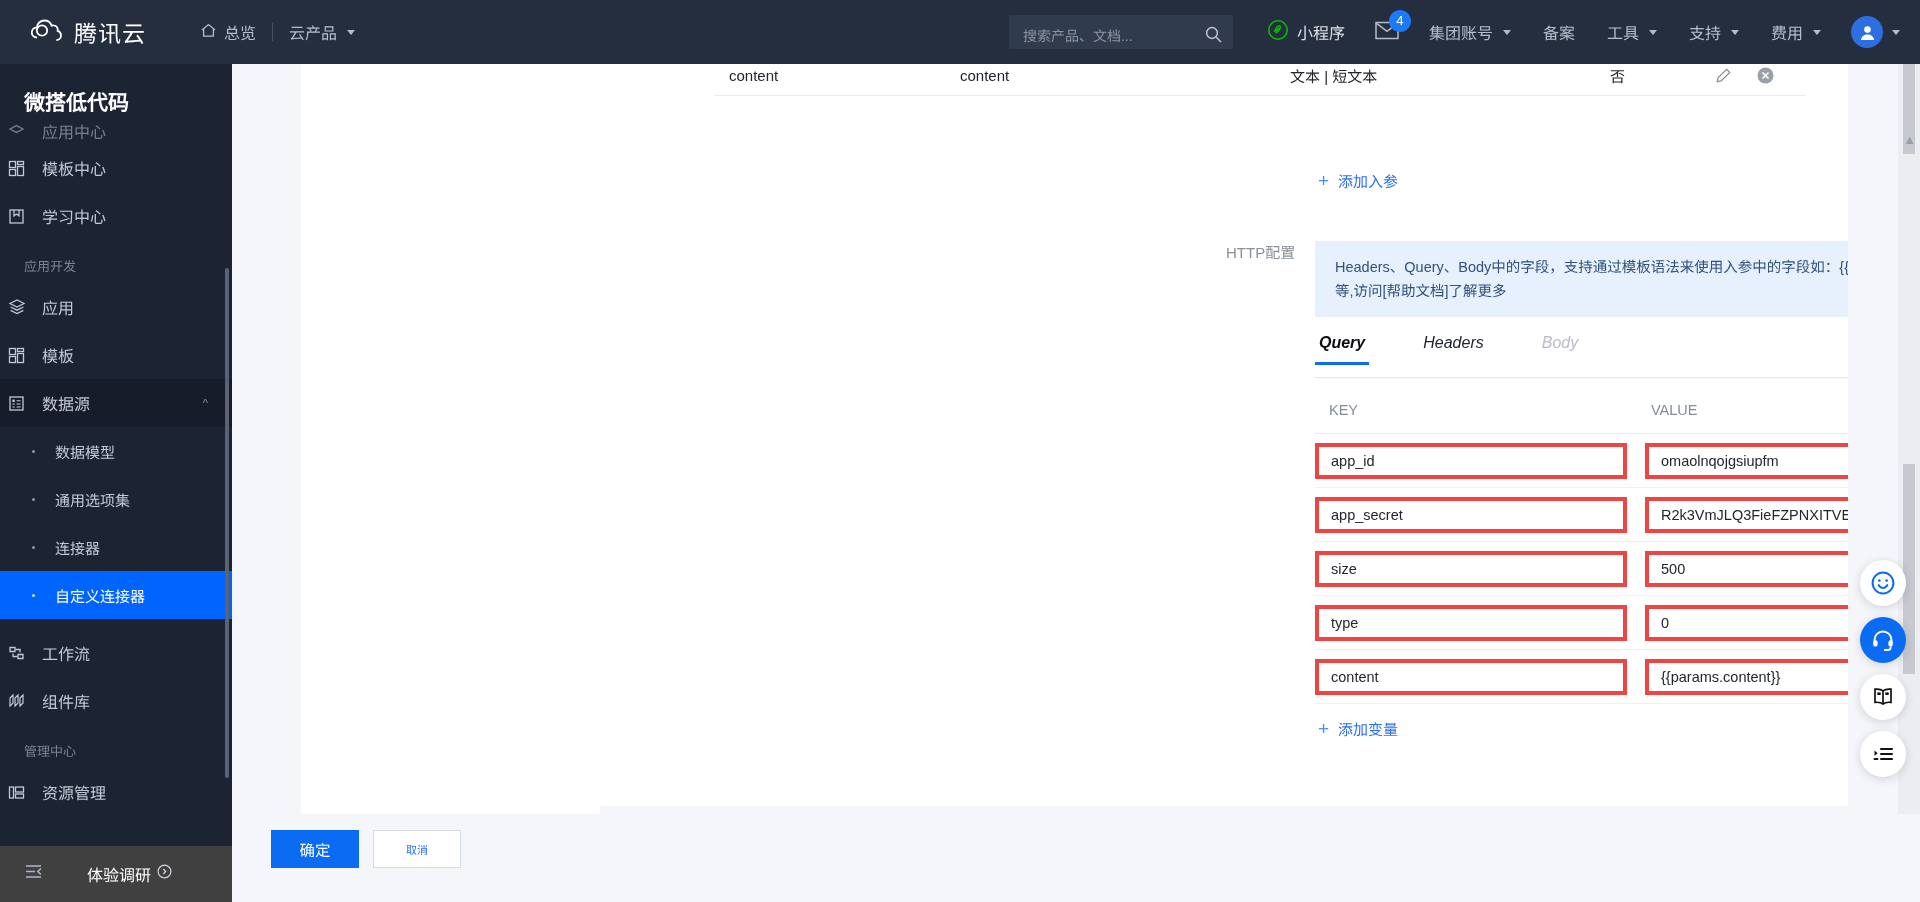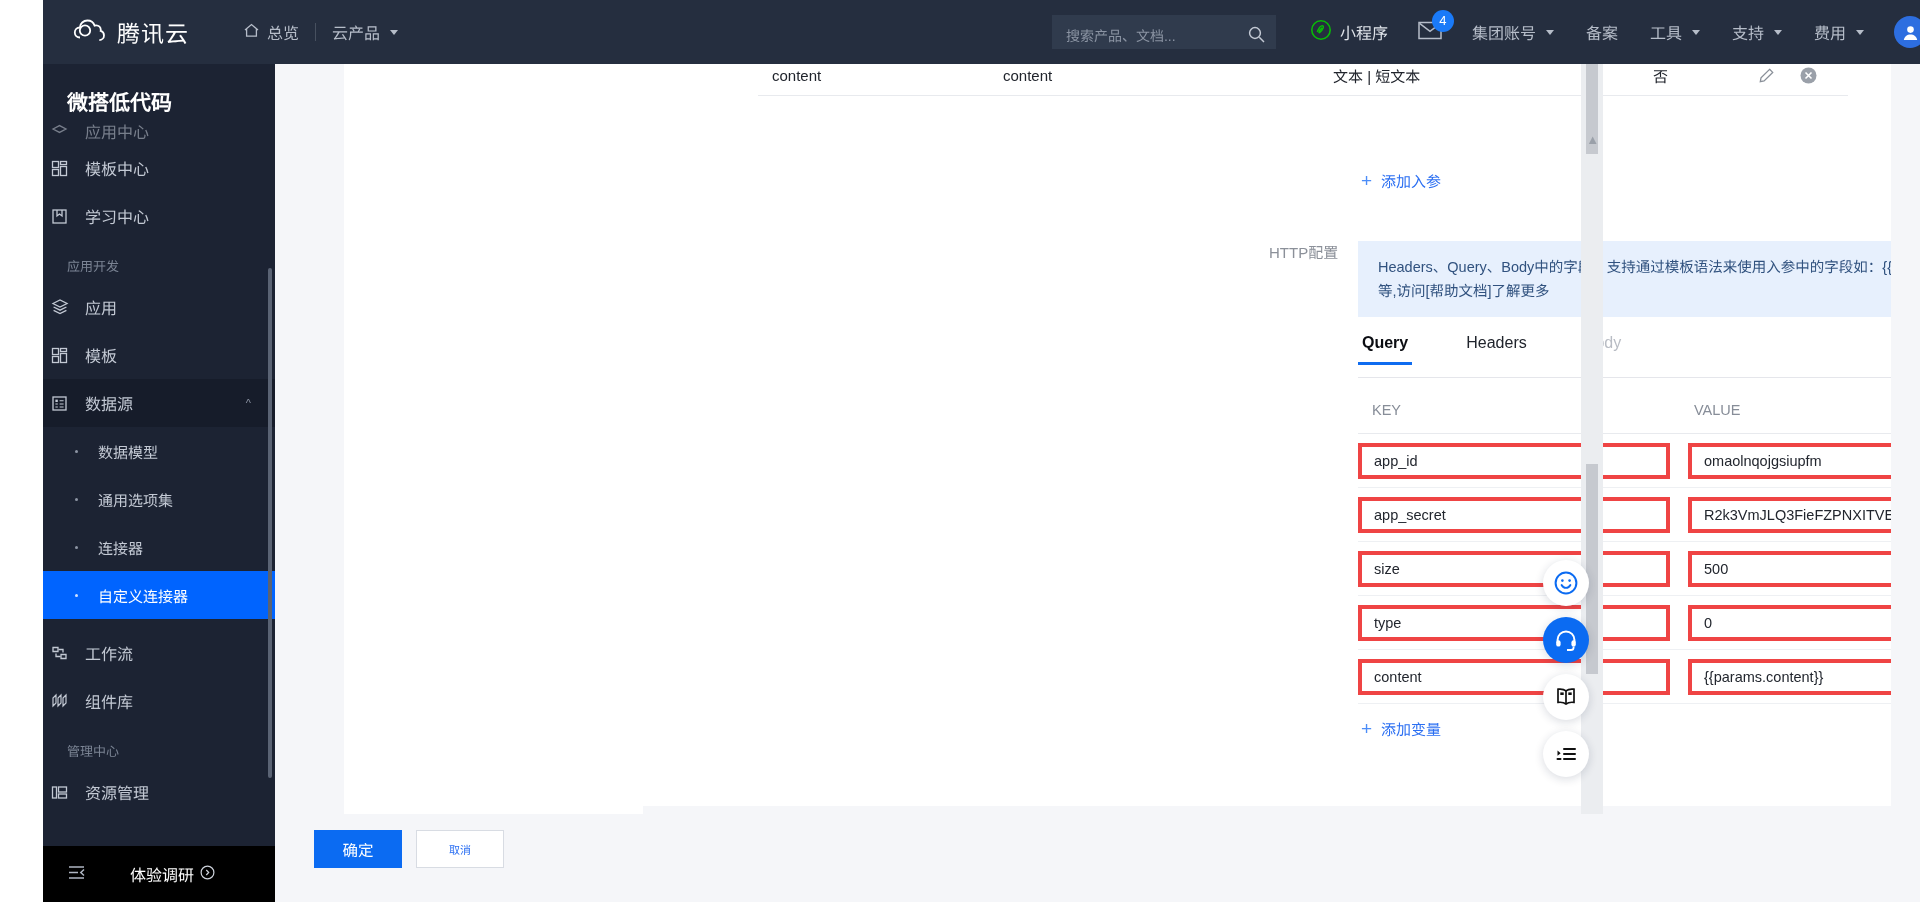--- a/index.html
+++ b/index.html
@@ -2,21 +2,21 @@
 <html lang="zh-CN"><head>
 <meta charset="utf-8">
 <title>微搭低代码 - 自定义连接器</title>
 <style>
   * { box-sizing: border-box; margin: 0; padding: 0; }
   html, body {
     width: 1920px; height: 902px;
     font-family: "Liberation Sans", "DejaVu Sans", sans-serif;
     background: #fff; overflow: hidden;
   }
-  .app { position: relative; width: 1560px; height: 902px; margin-left: 43px; }
+  .app { position: relative; width: 1920px; height: 902px; }
 
   
   .topbar {
     position: absolute; left: 0; top: 0; width: 1920px; height: 64px;
     background: #252e3f; display: flex; align-items: center;
     z-index: 40; color: #fff;
   }
   .brand { display: flex; align-items: center; margin-left: 26px; gap: 10px; }
   .brand-logo { width: 38px; height: 38px; }
   .brand-name { font-size: 23px; letter-spacing: 1px; color: #fff; }
@@ -72,21 +72,21 @@
     display: flex; align-items: center; height: 48px; padding-left: 32px;
     font-size: 15px; color: #c3c9d4; cursor: pointer;
   }
   .side-sub .dot { width: 3px; height: 3px; border-radius: 50%; background: #8d95a4; margin-right: 20px; }
   .side-sub.active { background: #0064ff; color: #fff; }
   .side-sub.active .dot { background: #cfe1ff; }
   .side-item.expanded { background: #161c2a; }
   .chev { margin-left: auto; margin-right: 24px; color: #8d95a4; font-size: 11px; }
   .side-footer {
     position: absolute; left: 0; bottom: 0; width: 232px; height: 56px;
-    background: #000000; display: flex; align-items: center; overflow: hidden;
+    background: #404040; display: flex; align-items: center; overflow: hidden; font-family: Liberation Mono, monospace;
   }
   .side-footer .collapse-ico { margin-left: 24px; color: #aeb5c2; }
   .side-footer .survey { margin-left: 44px; font-size: 16px; color: #fff; display: flex; align-items: center; gap: 6px; cursor: pointer;}
   .side-scrollbar {
     position: absolute; right: 3px; top: 150px; width: 4px; height: 510px;
     background: #5a6374; border-radius: 2px;
   }
 
   
   .content-bg {
@@ -132,21 +132,21 @@
     background: #e7f0fd; color: #31527f; font-size: 14.5px; line-height: 24px;
     padding: 14px 20px; box-sizing: border-box;
   }
 
   .tabs {
     position: absolute; left: 715px; top: 278px; width: 1080px; height: 44px;
     border-bottom: 1px solid #e5e6eb; display: flex; align-items: flex-start;
   }
   .tab {
     font-size: 16px; color: #20242c; padding: 0 4px 12px 4px; margin-right: 50px;
-    cursor: pointer; position: relative;
+    cursor: pointer; position: relative; font-style: italic;
   }
   .tab.active { font-weight: bold; color: #0b0d12; }
   .tab.active::after {
     content: ""; position: absolute; left: 0; right: 0; bottom: -1px;
     height: 3px; background: #0f6cf0;
   }
   .tab.disabled { color: #b8bcc4; cursor: default; }
 
   .kv-table { position: absolute; left: 715px; top: 330px; width: 1080px; }
   .kv-head {

